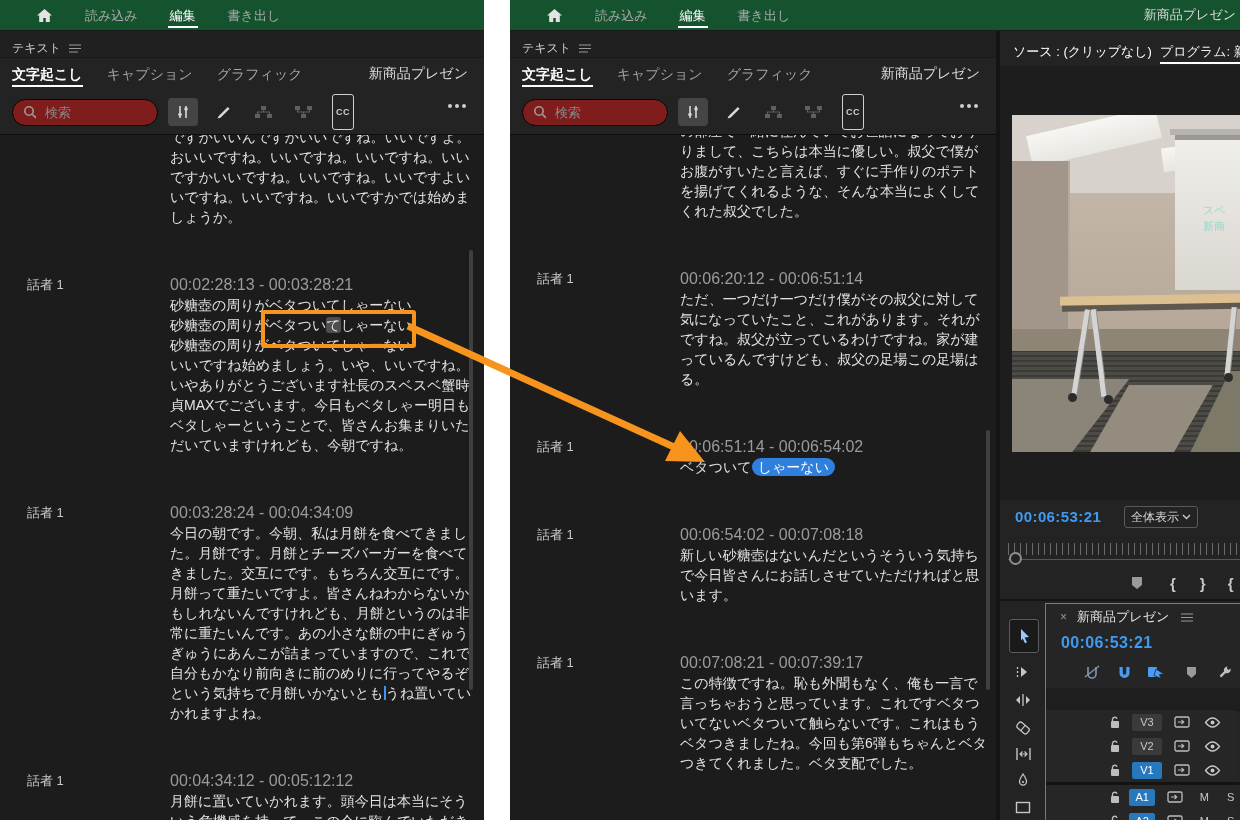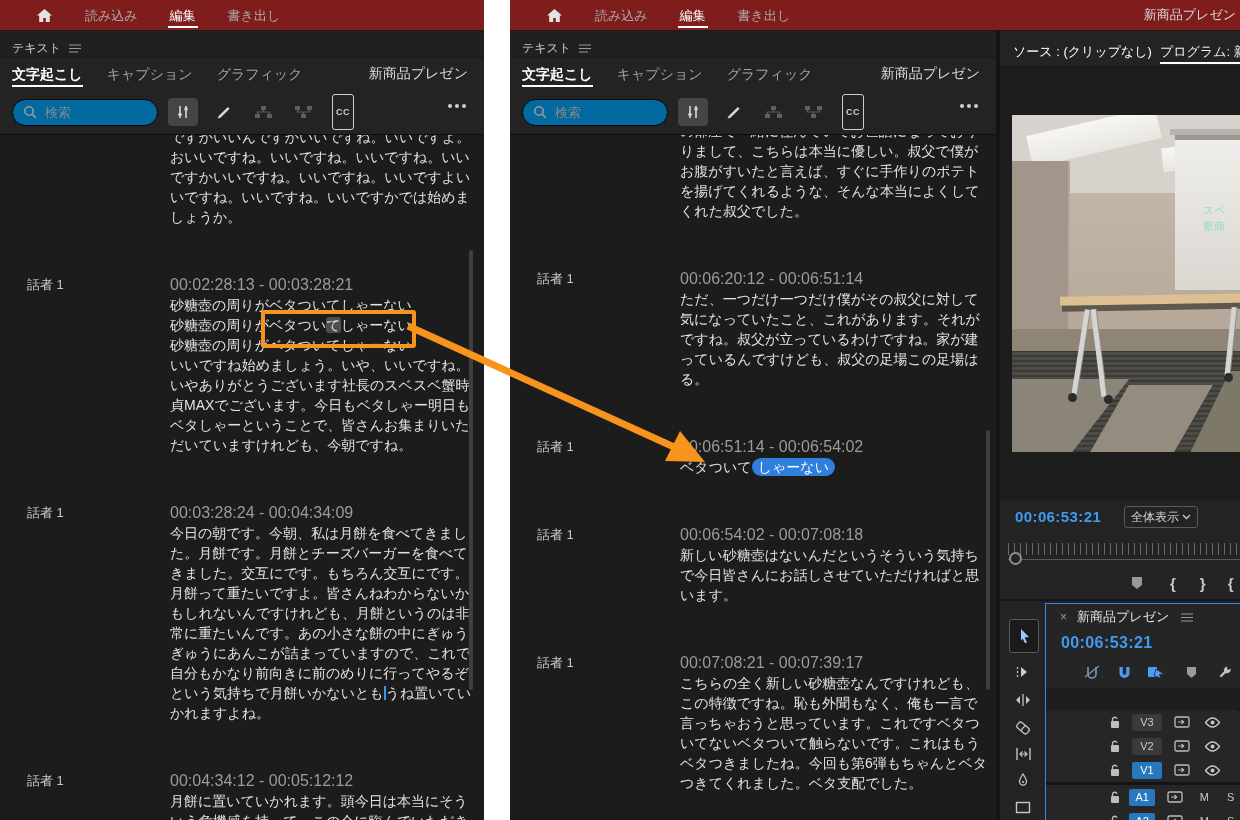--- a/index.html
+++ b/index.html
@@ -3,21 +3,21 @@
 <meta charset="utf-8">
 <style>
   html,body{margin:0;padding:0;background:#ffffff;}
   .stage{position:relative;width:1240px;height:820px;overflow:hidden;background:#ffffff;
          font-family:"Liberation Sans","DejaVu Sans",sans-serif;-webkit-font-smoothing:antialiased;}
   .shot{position:absolute;top:0;height:820px;background:#232323;overflow:hidden;}
   .shot-left{left:0;width:484px;}
   .shot-right{left:510px;width:730px;}
 
   
-  .topbar{position:absolute;left:0;top:0;right:0;height:30px;background:#7f1d1d;display:flex;align-items:center;border-bottom:1px solid #1a1a1a;}
+  .topbar{position:absolute;left:0;top:0;right:0;height:30px;background:#14532d;display:flex;align-items:center;border-bottom:1px solid #1a1a1a;}
   .home{margin-left:36px;display:flex;align-items:center;}
   .nav{display:flex;margin-left:30px;gap:28px;}
   .nav-item{font-size:13px;color:#ababab;position:relative;padding:0 2px;line-height:29px;height:29px;}
   .nav-item.active{color:#ffffff;}
   .nav-item.active::after{content:"";position:absolute;left:0;right:0;bottom:2px;height:2px;background:#ffffff;}
   .proj-title{position:absolute;right:4px;top:0;line-height:30px;font-size:13px;color:#d9d9d9;}
 
   
   .ptab-row{position:absolute;left:0;top:31px;right:0;height:26px;background:#202020;display:flex;align-items:flex-end;border-bottom:1px solid #191919;}
   .ptab{margin-left:12px;font-size:12px;color:#cfcfcf;display:flex;align-items:center;gap:8px;}
@@ -25,21 +25,21 @@
   .tabs-row.w-left{width:484px;}
   .tabs-row.w-right{width:486px;}
   .tab{font-size:14px;color:#a3a3a3;margin-left:24px;position:relative;height:31px;line-height:31px;}
   .tab:first-child{margin-left:12px;}
   .tab.active{color:#ffffff;font-weight:bold;}
   .tab.active::after{content:"";position:absolute;left:0;right:0;bottom:3px;height:2px;background:#ffffff;}
   .seq-tab{position:absolute;right:16px;top:0;font-size:14px;color:#dedede;line-height:31px;}
 
   .toolbar{position:absolute;left:0;top:90px;height:44px;display:flex;align-items:center;background:#232323;}
   .toolbar.w-left{width:484px;}.toolbar.w-right{width:486px;}
-  .search{margin-left:12px;width:146px;height:27px;background:#0369a1;border:1px solid #050505;border-radius:14px;display:flex;align-items:center;padding:0 10px;box-sizing:border-box;}
+  .search{margin-left:12px;width:146px;height:27px;background:#7f1d1d;border:1px solid #050505;border-radius:14px;display:flex;align-items:center;padding:0 10px;box-sizing:border-box;}
   .search input{background:transparent;border:none;outline:none;color:#c9c9c9;font-size:13px;width:100px;margin-left:7px;font-family:inherit;}
   .search input::placeholder{color:#8a8a8a;}
   .tbtn{width:30px;height:28px;display:flex;align-items:center;justify-content:center;margin-left:10px;border-radius:4px;}
   .tbtn.active{background:#454545;}
   .tbtn.disabled{opacity:.45;}
   .ccbox{border:1.5px solid #cfcfcf;border-radius:3px;color:#cfcfcf;font-size:9px;font-weight:bold;padding:12px 3px;letter-spacing:.5px;}
   .more{position:absolute;right:18px;top:104px;display:flex;gap:3px;}
   .more i{width:4px;height:4px;border-radius:50%;background:#cfcfcf;display:block;}
 
   
@@ -371,21 +371,20 @@
               <div class="tl">で今日皆さんにお話しさせていただければと思</div>
               <div class="tl">います。</div>
             </div>
         </div>
       </div>
       <div class="block">
         <div class="spk">話者 1</div>
         <div class="content">
           <div class="time">00:07:08:21 - 00:07:39:17</div>
           <div>
-              <div class="tl">こちらの全く新しい砂糖壺なんですけれども、</div>
               <div class="tl">この特徴ですね。恥も外聞もなく、俺も一言で</div>
               <div class="tl">言っちゃおうと思っています。これですベタつ</div>
               <div class="tl">いてないベタついて触らないです。これはもう</div>
               <div class="tl">ベタつきましたね。今回も第6弾もちゃんとベタ</div>
               <div class="tl">つきてくれました。ベタ支配でした。</div>
             </div>
         </div>
       </div>
     </div>
     <div class="scroll-thumb" style="left:476px;top:430px;height:260px;"></div>

